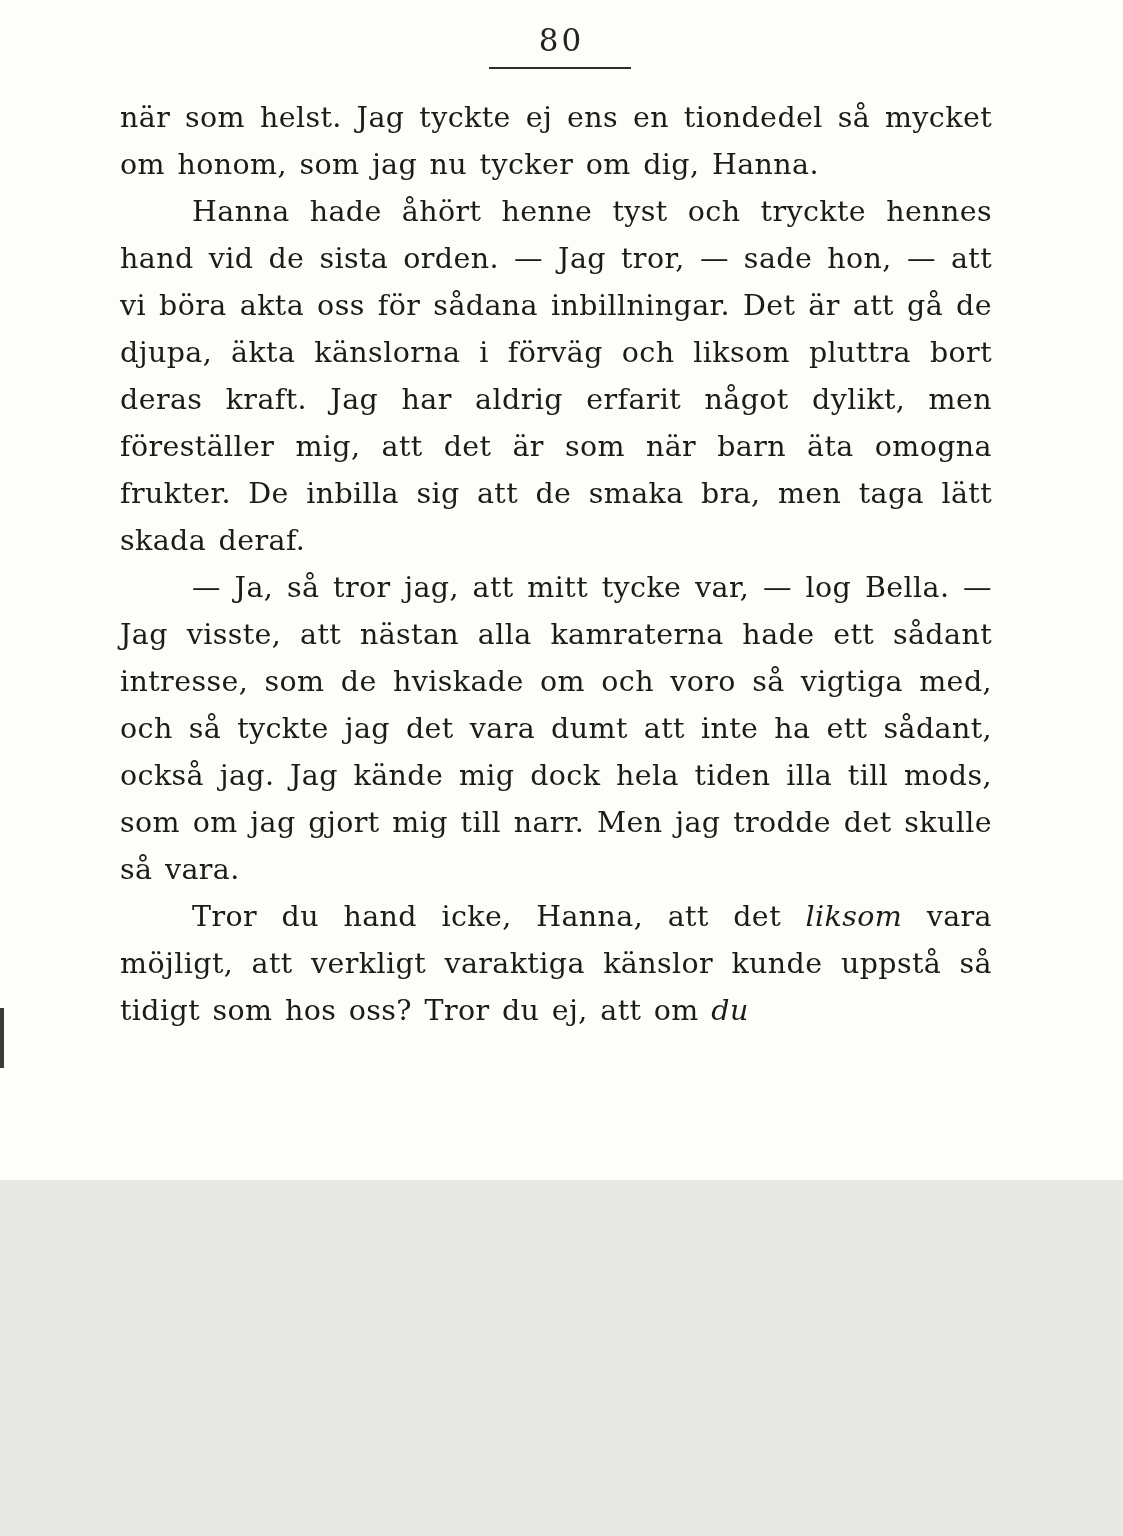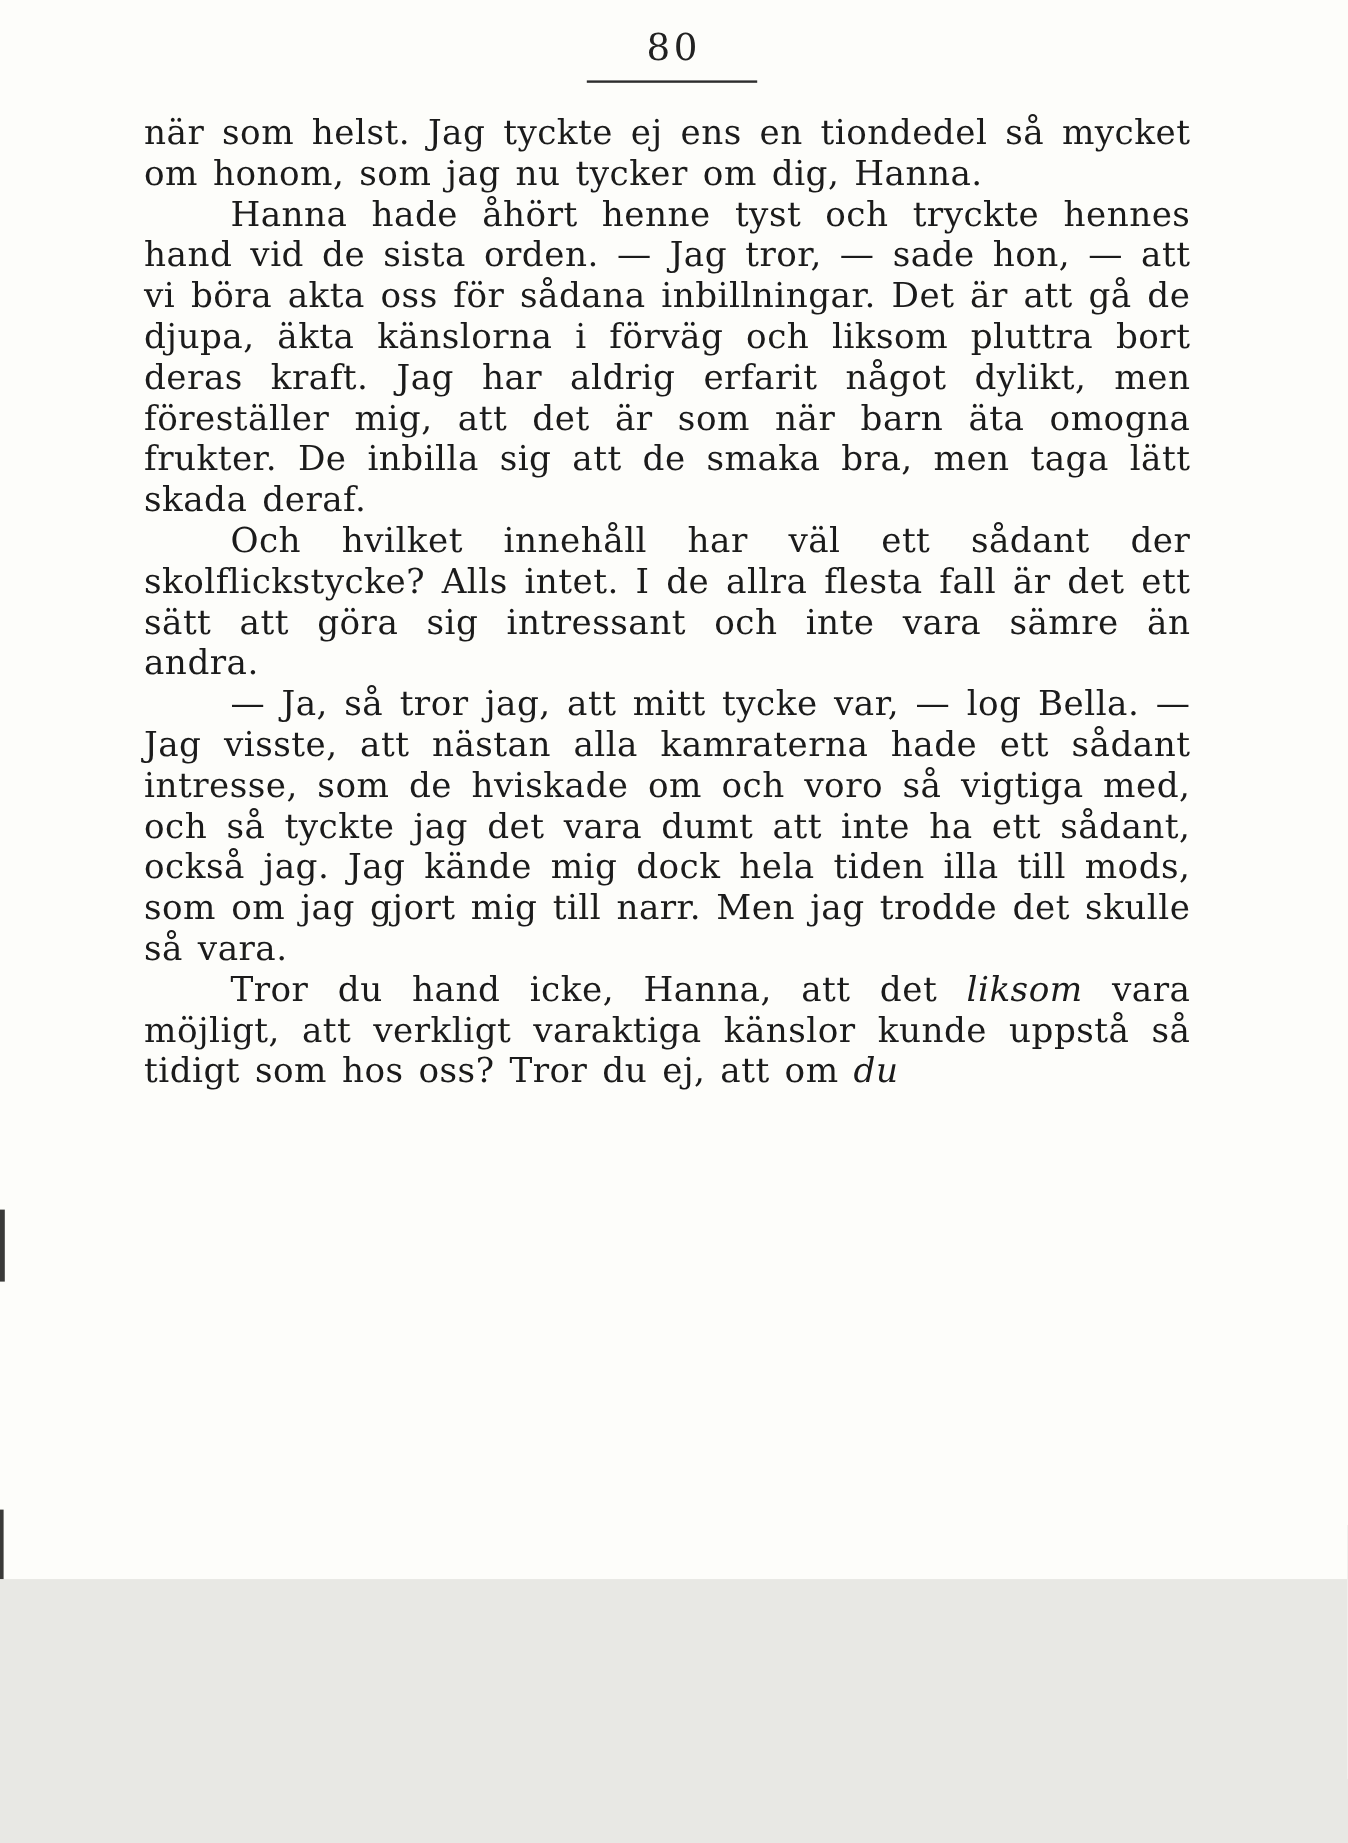--- a/index.html
+++ b/index.html
@@ -3,21 +3,21 @@
 <meta charset="utf-8">
 <style>
   html, body {
     margin: 0;
     padding: 0;
     background: #e8e8e4;
   }
   .page {
     position: relative;
     width: 1123px;
-    height: 1316px;
+    height: 1180px;
     margin: 0 auto;
     background: #fdfdfa;
     color: #1b1b1b;
     font-family: "DejaVu Serif", "Liberation Serif", serif;
     overflow: hidden;
   }
   .page-number {
     position: absolute;
     top: 22px;
     left: 0;
@@ -34,21 +34,21 @@
     width: 142px;
     height: 2px;
     background: #2d2d2d;
   }
   .text-block {
     position: absolute;
     top: 94px;
     left: 120px;
     width: 872px;
     font-size: 28.5px;
-    line-height: 34px;
+    line-height: 47px;
     text-align: justify;
     letter-spacing: 0.4px;
     word-spacing: 3px;
   }
   .para {
     margin: 0;
     text-indent: 72px;
   }
   .para.noindent {
     text-indent: 0;
@@ -72,21 +72,20 @@
   <div class="page-number">80</div>
 
   <div class="page-number-rule"></div>
 
   <div class="text-block">
 
     <p class="para noindent"><span>när som helst. Jag tyckte ej ens en tiondedel så mycket om honom, som jag nu tycker om dig, Hanna.</span></p>
 
     <p class="para"><span>Hanna hade åhört henne tyst och tryckte hennes hand vid de sista orden. — Jag tror, — sade hon, — att vi böra akta oss för sådana inbillningar. Det är att gå de djupa, äkta känslorna i förväg och liksom pluttra bort deras kraft. Jag har aldrig erfarit något dylikt, men föreställer mig, att det är som när barn äta omogna frukter. De inbilla sig att de smaka bra, men taga lätt skada deraf.</span></p>
 
-    <p class="para"><span>Och hvilket innehåll har väl ett sådant der skolflickstycke? Alls intet. I de allra flesta fall är det ett sätt att göra sig intressant och inte vara sämre än andra.</span></p>
 
     <p class="para"><span>— Ja, så tror jag, att mitt tycke var, — log Bella. — Jag visste, att nästan alla kamraterna hade ett sådant intresse, som de hviskade om och voro så vigtiga med, och så tyckte jag det vara dumt att inte ha ett sådant, också jag. Jag kände mig dock hela tiden illa till mods, som om jag gjort mig till narr. Men jag trodde det skulle så vara.</span></p>
 
     <p class="para"><span>Tror du hand icke, Hanna, att det </span><em>liksom</em><span> vara möjligt, att verkligt varaktiga känslor kunde uppstå så tidigt som hos oss? Tror du ej, att om </span><em>du</em></p>
 
   </div>
 
   <div class="scan-artifact artifact-1"></div>
   <div class="scan-artifact artifact-2"></div>
   <div class="scan-artifact artifact-3"></div>

